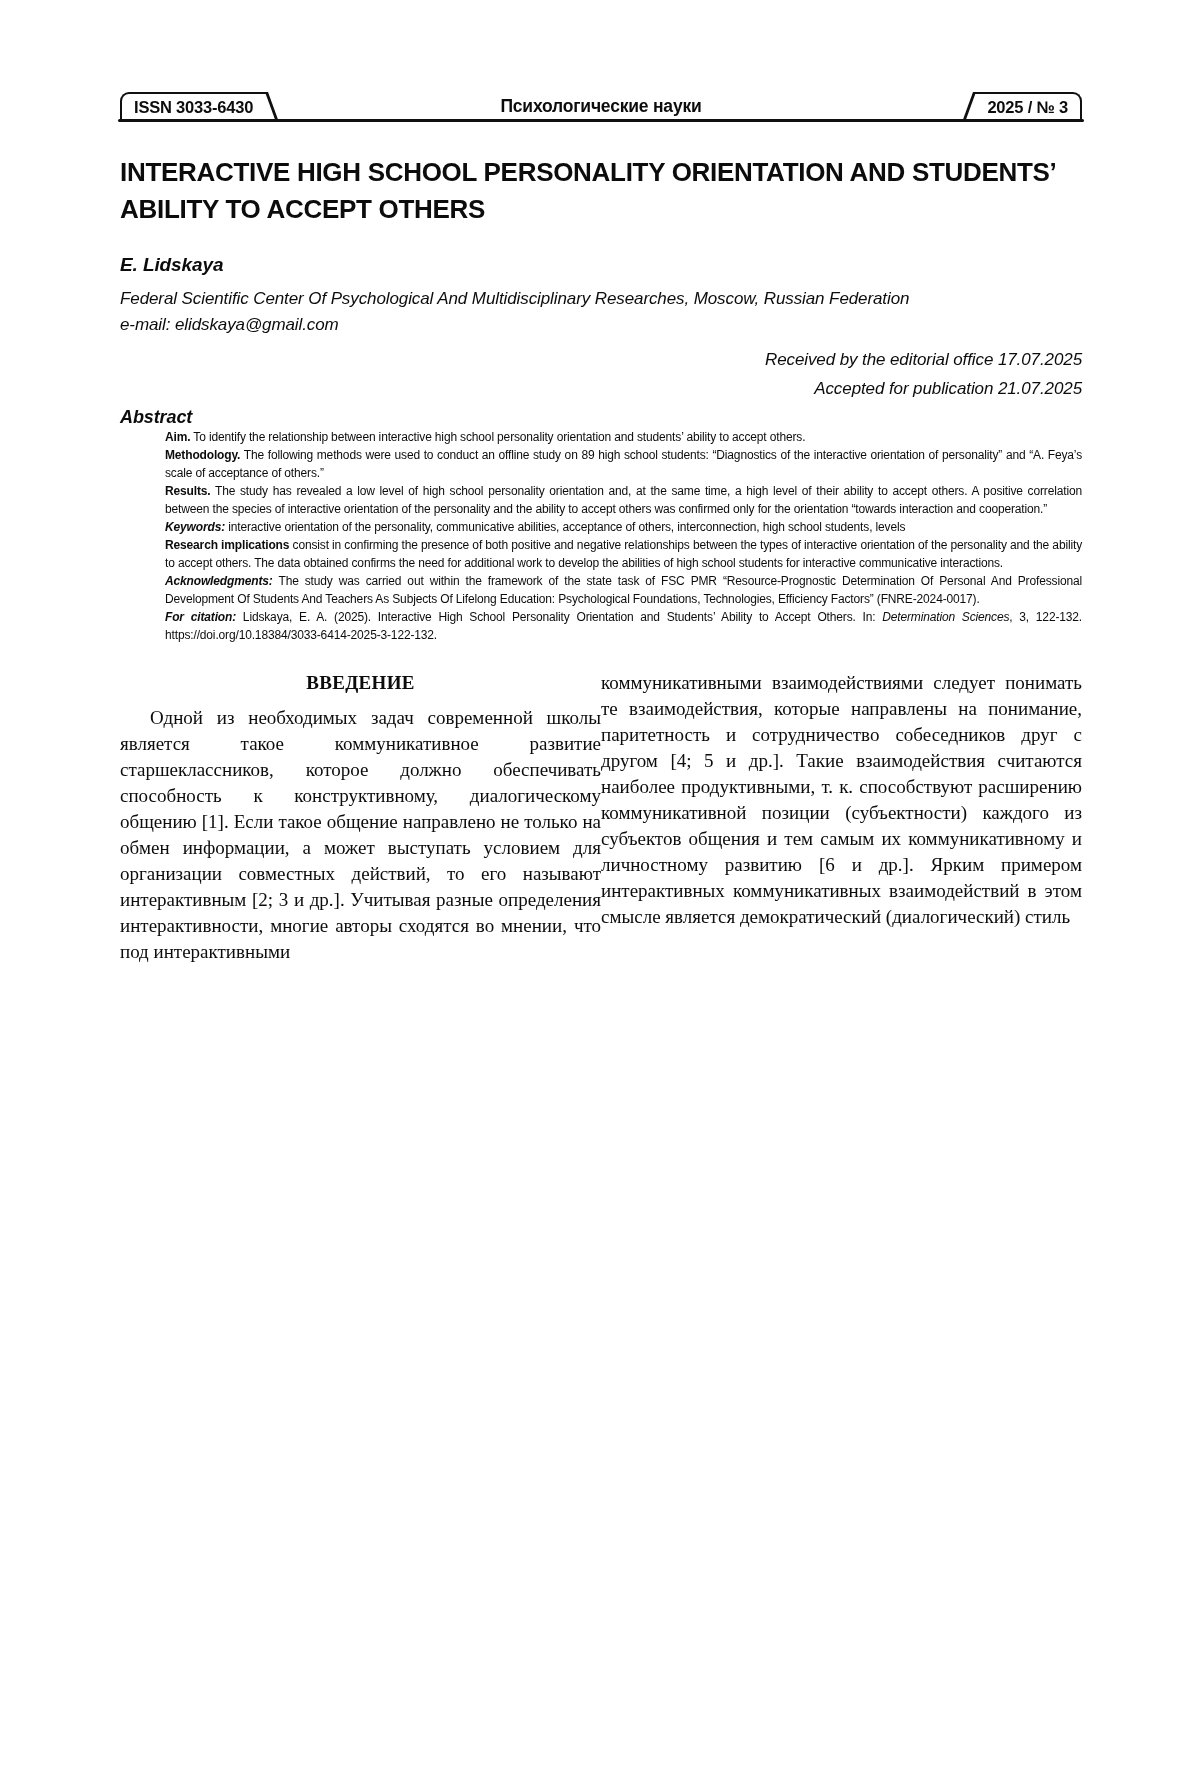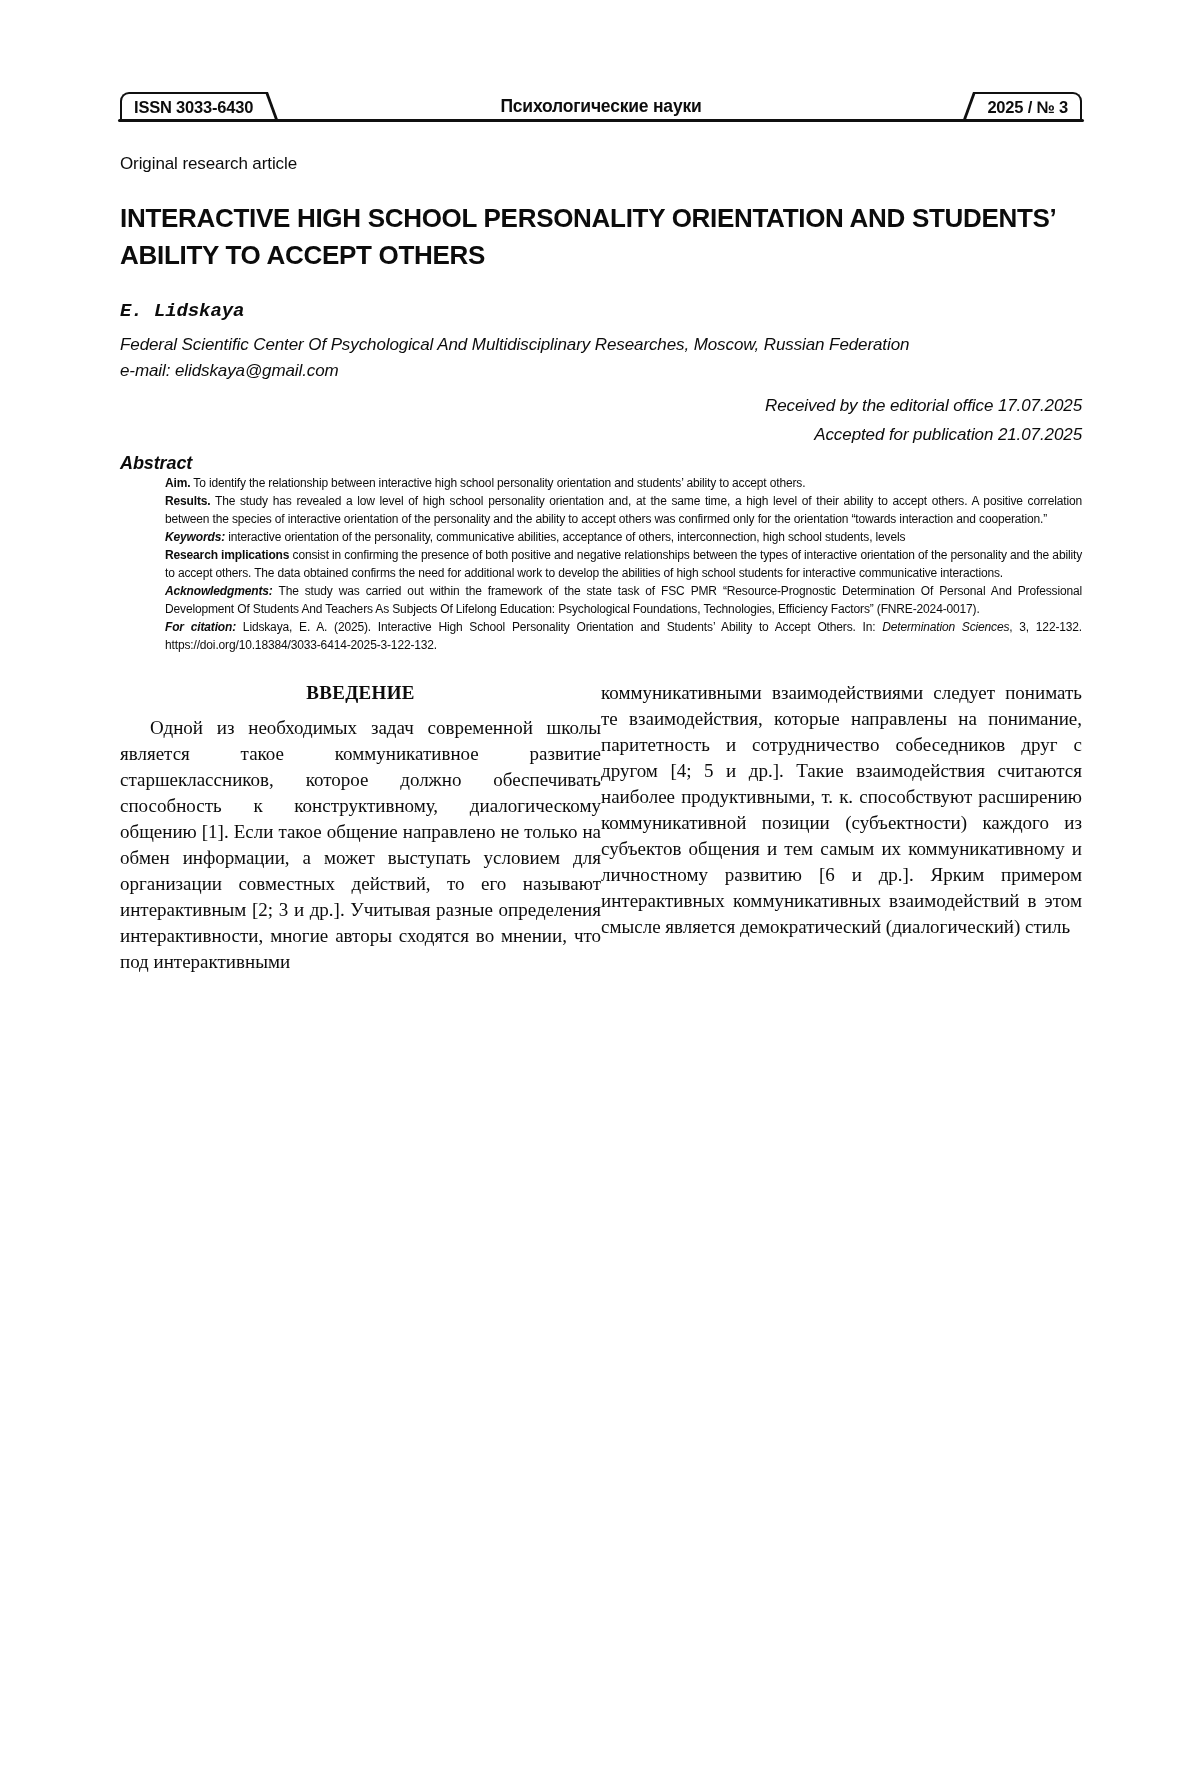--- a/index.html
+++ b/index.html
@@ -23,21 +23,21 @@
   .tab-right { right:0; padding:0 14px 0 34px; }
   .tab-left::before  { content:""; position:absolute; left:0; top:0; bottom:0; right:20px; border-top:2.5px solid #101010; border-left:2.5px solid #101010; border-radius:9px 0 0 0; }
   .tab-left::after   { content:""; position:absolute; top:0; right:20px; width:2.5px; height:30px; background:#101010; transform:skewX(20deg); transform-origin:top left; }
   .tab-right::before { content:""; position:absolute; right:0; top:0; bottom:0; left:20px; border-top:2.5px solid #101010; border-right:2.5px solid #101010; border-radius:0 9px 0 0; }
   .tab-right::after  { content:""; position:absolute; top:0; left:20px; width:2.5px; height:30px; background:#101010; transform:skewX(-20deg); transform-origin:top left; }
   .header-center { position:absolute; left:0; right:0; bottom:5px; text-align:center; font-weight:bold; font-size:17.5px; letter-spacing:-0.2px; }
 
   
   .type-label { font-size:17px; margin-bottom:26px; letter-spacing:-0.1px; }
   .article-title { font-size:26px; font-weight:bold; line-height:1.42; letter-spacing:-0.3px; margin-bottom:26px; }
-  .author { font-size:19px; font-weight:bold; font-style:italic; margin-bottom:10px; letter-spacing:-0.1px;font-family:Liberation Mono, monospace; }
+  .author { font-size:19px; font-weight:bold; font-style:italic; margin-bottom:10px; letter-spacing:-0.1px; }
   .affiliation { font-size:17px; font-style:italic; line-height:1.55; letter-spacing:-0.1px; }
   .email { font-size:17px; font-style:italic; line-height:1.55; margin-bottom:6px; letter-spacing:-0.1px; }
   .dates { text-align:right; font-size:17px; font-style:italic; line-height:1.72; letter-spacing:-0.1px; }
 
   
   .abstract-heading { font-size:18px; font-weight:bold; font-style:italic; margin-top:4px; letter-spacing:-0.1px; }
   .abs { font-size:12px; line-height:1.5; text-align:justify; letter-spacing:-0.15px;margin-left:45px; }
   .abs b { font-weight:bold; }
   .abs .bi { font-weight:bold; font-style:italic; }
   .abs i { font-style:italic; }
@@ -69,37 +69,37 @@
     <div class="header-rule"></div>
     <div class="tab tab-left">
       <span>ISSN 3033-6430</span>
     </div>
     <div class="header-center">Психологические науки</div>
     <div class="tab tab-right">
       <span>2025 / № 3</span>
     </div>
   </header>
 
-  <div class="type-label">Original research article</div>
 
   <h1 class="article-title">INTERACTIVE HIGH SCHOOL PERSONALITY ORIENTATION AND STUDENTS’ ABILITY TO ACCEPT OTHERS</h1>
 
   <div class="author">E. Lidskaya</div>
   <div class="affiliation">Federal Scientific Center Of Psychological And Multidisciplinary Researches, Moscow, Russian Federation</div>
   <div class="email">e-mail: elidskaya@gmail.com</div>
 
   <div class="dates">
     <div>Received by the editorial office 17.07.2025</div>
     <div>Accepted for publication 21.07.2025</div>
   </div>
 
   <div class="abstract-heading">Abstract</div>
 
   <p class="abs"><b>Aim.</b><span> To identify the relationship between interactive high school personality orientation and students’ ability to accept others.</span></p>
 
+  <p class="abs"><b>Methodology.</b><span> The following methods were used to conduct an offline study on 89 high school students: “Diagnostics of the interactive orientation of personality” and “A. Feya’s scale of acceptance of others.”</span></p>
 
   <p class="abs"><b>Results.</b><span> The study has revealed a low level of high school personality orientation and, at the same time, a high level of their ability to accept others. A positive correlation between the species of interactive orientation of the personality and the ability to accept others was confirmed only for the orientation “towards interaction and cooperation.”</span></p>
 
   <p class="abs"><b class="bi">Keywords:</b><span> interactive orientation of the personality, communicative abilities, acceptance of others, interconnection, high school students, levels</span></p>
 
   <p class="abs"><b>Research implications</b><span> consist in confirming the presence of both positive and negative relationships between the types of interactive orientation of the personality and the ability to accept others. The data obtained confirms the need for additional work to develop the abilities of high school students for interactive communicative interactions.</span></p>
 
   <p class="abs"><b class="bi">Acknowledgments:</b><span> The study was carried out within the framework of the state task of FSC PMR “Resource-Prognostic Determination Of Personal And Professional Development Of Students And Teachers As Subjects Of Lifelong Education: Psychological Foundations, Technologies, Efficiency Factors” (FNRE-2024-0017).</span></p>
 
   <p class="abs"><b class="bi">For citation:</b><span> Lidskaya, E. A. (2025). Interactive High School Personality Orientation and Students’ Ability to Accept Others. In: </span><i>Determination Sciences</i><span>, 3, 122-132. https://doi.org/10.18384/3033-6414-2025-3-122-132.</span></p>

